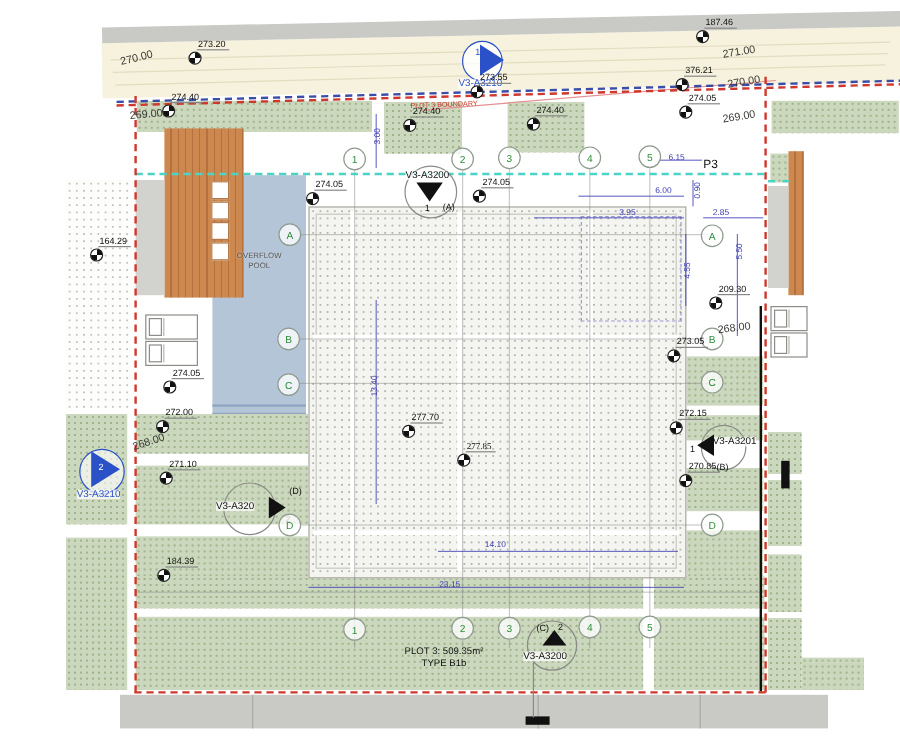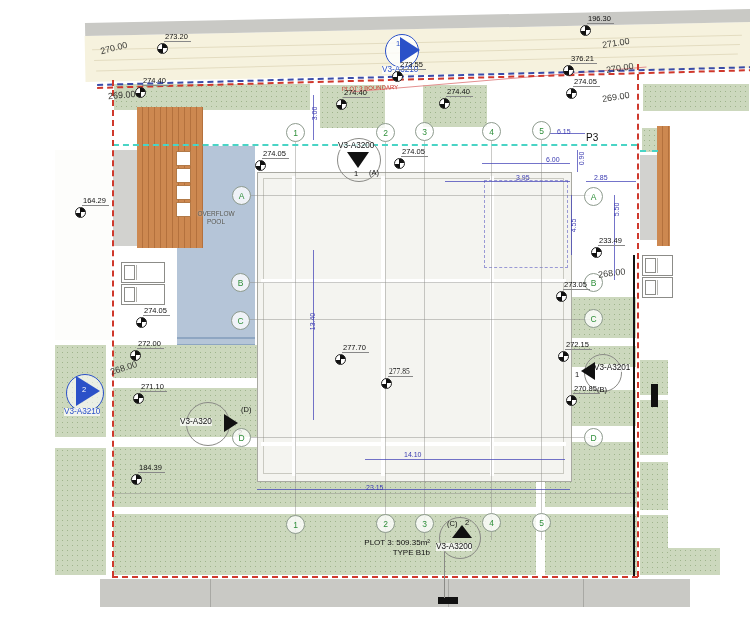--- a/index.html
+++ b/index.html
@@ -58,21 +58,21 @@
   .tri-right-blue{width:0;height:0;border-top:13px solid transparent;border-bottom:13px solid transparent;border-left:20px solid #2b51c8}
   .tri-right-blue.big{border-top-width:15px;border-bottom-width:15px;border-left-width:24px}
   .tri-right-black{width:0;height:0;border-top:9px solid transparent;border-bottom:9px solid transparent;border-left:14px solid #111}
   .tri-left-black{width:0;height:0;border-top:9px solid transparent;border-bottom:9px solid transparent;border-right:14px solid #111}
   .chair{background:#fff;border:1px solid #8c8c88}
   .chair .head{position:absolute;left:2px;top:2px;bottom:2px;width:9px;border:1px solid #8c8c88}
   .chair .mid{position:absolute;left:14px;top:2px;bottom:2px;width:1px;background:#b5b5b0}
   .dsq{background:#fff;border:1px solid #b27a48}
   .note-red{font-size:6px;color:#cc3b30;white-space:nowrap}
   .lbl-pool{font-size:6.5px;color:#55554f;text-align:center;line-height:1.2;text-shadow:0 0 2px #cfdbe8}
-  .lbl-plot{font-size:8px;color:#111;text-align:right;line-height:1.25;white-space:nowrap}
+  .lbl-plot{font-size:8px;color:#111;text-align:center;line-height:1.25;white-space:nowrap}
   .lbl-p3{font-size:10px;color:#111;white-space:nowrap}
 </style>
 </head>
 <body>
 
 <div id="stage">
     <div class="abs terrain" style="left: 85px; top: 29px; width: 668px; height: 46px; transform: rotate(-1.2deg);"></div>
     <div class="abs road" style="left: 85px; top: 16px; width: 668px; height: 13px; transform: rotate(-1.2deg);"></div>
     <div class="abs cline" style="left: 92px; top: 42px; width: 650px; transform: rotate(-1.3deg);"></div>
     <div class="abs cline" style="left: 94px; top: 52px; width: 646px; transform: rotate(-1.4deg);"></div>
@@ -252,21 +252,21 @@
     <div class="abs bubble" style="left: 584px; top: 187px;">A</div>
     <div class="abs bubble" style="left: 584px; top: 273px;">B</div>
     <div class="abs bubble" style="left: 584px; top: 309px;">C</div>
     <div class="abs bubble" style="left: 584px; top: 428px;">D</div>
     <div class="abs " style="left: 157px; top: 43px;">
       <div class="spot-sym"></div>
       <div class="spot-lbl">273.20</div>
     </div>
     <div class="abs " style="left: 580px; top: 25px;">
       <div class="spot-sym"></div>
-      <div class="spot-lbl">196.30</div>
+      <div class="spot-lbl">187.46</div>
     </div>
     <div class="abs " style="left: 563px; top: 65px;">
       <div class="spot-sym"></div>
       <div class="spot-lbl">376.21</div>
     </div>
     <div class="abs " style="left: 392px; top: 71px;">
       <div class="spot-sym"></div>
       <div class="spot-lbl">273.55</div>
     </div>
     <div class="abs " style="left: 135px; top: 87px;">
@@ -296,21 +296,21 @@
     <div class="abs " style="left: 75px; top: 207px;">
       <div class="spot-sym"></div>
       <div class="spot-lbl">164.29</div>
     </div>
     <div class="abs " style="left: 136px; top: 317px;">
       <div class="spot-sym"></div>
       <div class="spot-lbl">274.05</div>
     </div>
     <div class="abs " style="left: 591px; top: 247px;">
       <div class="spot-sym"></div>
-      <div class="spot-lbl">233.49</div>
+      <div class="spot-lbl">209.30</div>
     </div>
     <div class="abs " style="left: 556px; top: 291px;">
       <div class="spot-sym"></div>
       <div class="spot-lbl">273.05</div>
     </div>
     <div class="abs " style="left: 558px; top: 351px;">
       <div class="spot-sym"></div>
       <div class="spot-lbl">272.15</div>
     </div>
     <div class="abs " style="left: 130px; top: 350px;">

